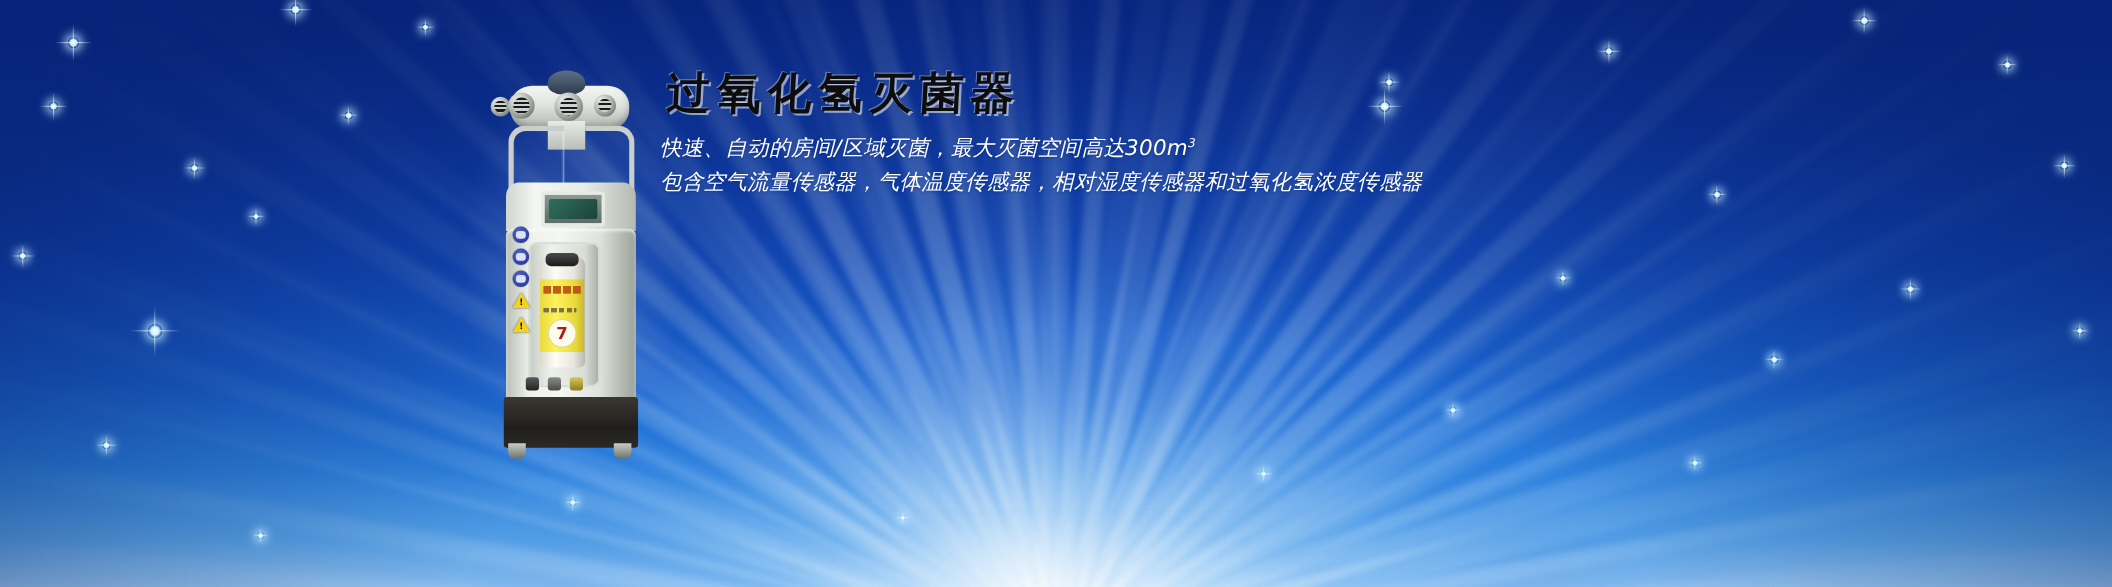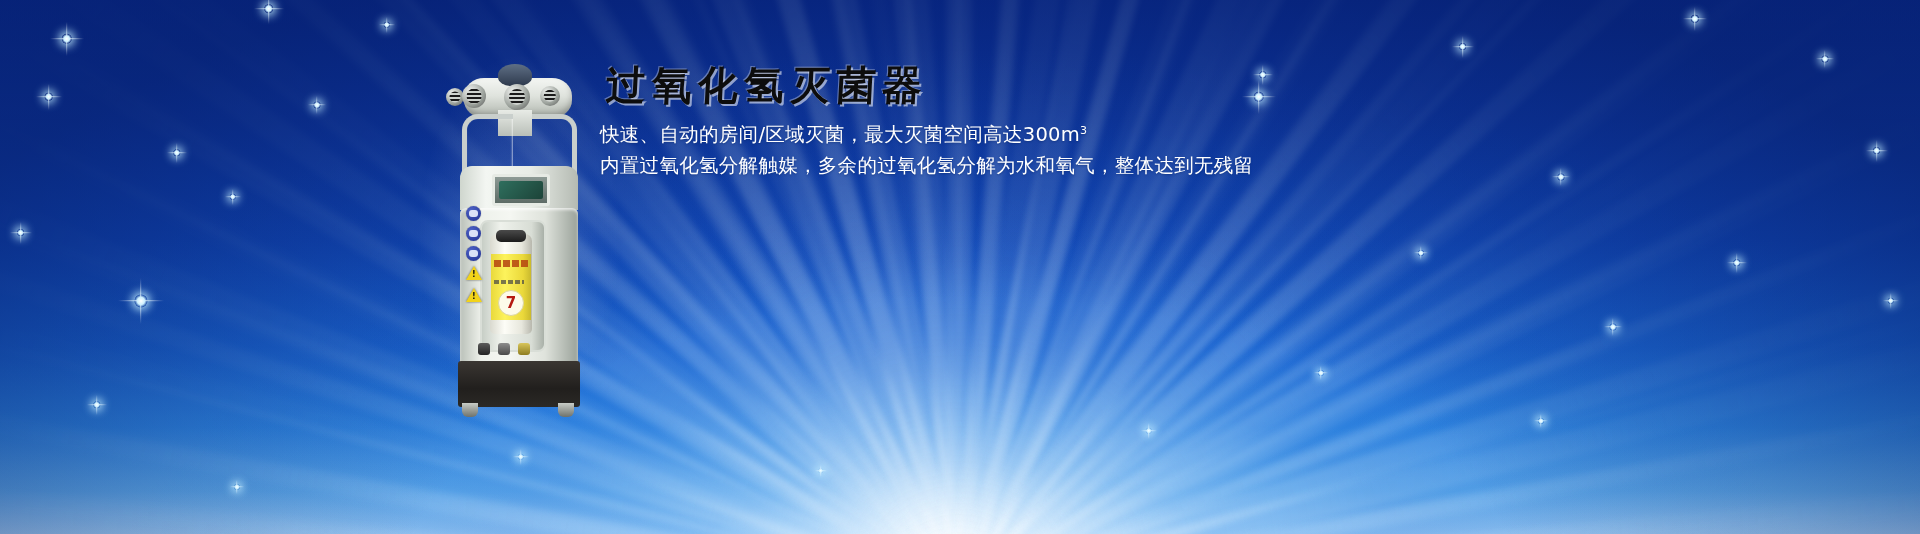--- a/index.html
+++ b/index.html
@@ -166,21 +166,21 @@
     font-family:"DejaVu Serif","Liberation Serif",serif;
     font-weight:700;
     font-size:40px;
     line-height:46px;
     letter-spacing:6px;
     color:#0d0d0d;
     margin:0 0 12px 6px;
     text-shadow:2px 2px 0 rgba(255,255,255,.55), -1px -1px 0 rgba(255,255,255,.35);
     transform:skewX(-3deg);
   }
-  .features{list-style:none;margin:0;padding:0;}
+  .features{list-style:none;margin:0;padding:0;font-style:italic;}
   .features li{
     color:#ffffff;
     font-family:"DejaVu Sans","Liberation Sans",sans-serif;
     font-size:19.5px;
     line-height:30.5px;
     letter-spacing:.3px;
     white-space:nowrap;
     text-shadow:0 1px 2px rgba(10,40,110,.55);
   }
   .features li sup{font-size:11px; vertical-align:super; line-height:0;}
@@ -458,17 +458,17 @@
 
     <div class="base"></div>
     <div class="caster l"></div>
     <div class="caster r"></div>
   </div>
 
   <div id="copy">
     <h1 id="title">过氧化氢灭菌器</h1>
     <ul class="features">
       <li><span>快速、自动的房间/区域灭菌，最大灭菌空间高达300m</span><sup>3</sup></li>
-      <li>内置过氧化氢分解触媒，多余的过氧化氢分解为水和氧气，整体达到无残留</li>
+      <li>包含空气流量传感器，气体温度传感器，相对湿度传感器和过氧化氢浓度传感器</li>
     </ul>
   </div>
 
 </div>
 
 </body></html>

